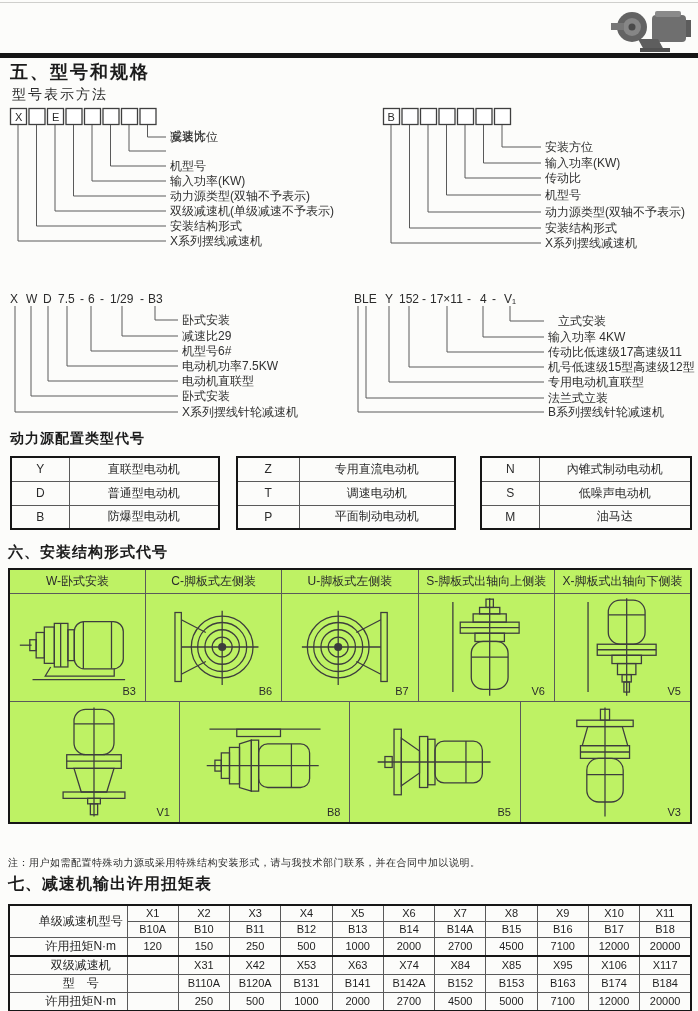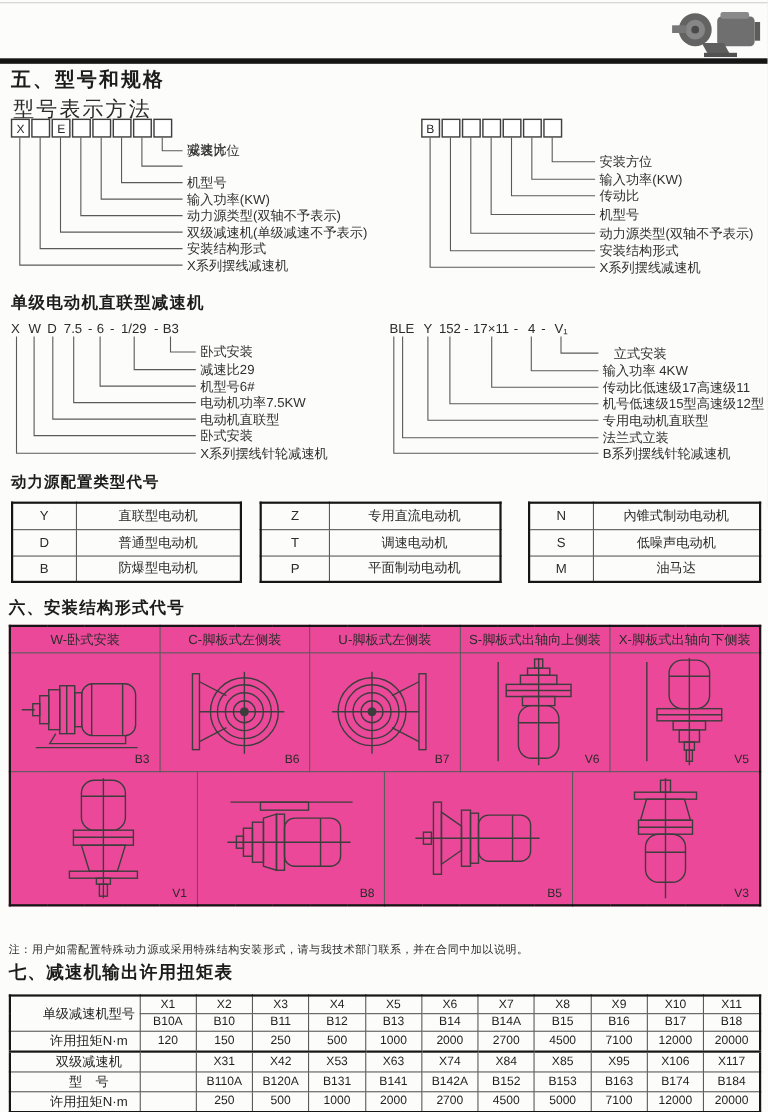--- a/index.html
+++ b/index.html
@@ -6,34 +6,34 @@
   html,body { background:#e8e8e6; }
   body { font-family:"Liberation Sans","DejaVu Sans",sans-serif; }
   .page { position:relative; width:698px; height:1011px; background:#fcfcfa; margin:0 auto;
           overflow:hidden; color:#2b2b2b; }
   .topline { position:absolute; left:0; top:2px; width:698px; height:1px; background:#cfcfcc; }
   .blackbar { position:absolute; left:0; top:53px; width:698px; height:5px; background:#151515; }
   .photo { position:absolute; left:602px; top:6px; }
   .h-big { position:absolute; font-weight:bold; font-size:18px; letter-spacing:2px; color:#1c1c1c; }
   .h-mid { position:absolute; font-weight:bold; font-size:15px; letter-spacing:1px; color:#1c1c1c; }
   .h-small { position:absolute; font-weight:bold; font-size:14px; letter-spacing:1px; color:#1c1c1c; }
-  .sub { position:absolute; font-size:19px; letter-spacing:2px; color:#2b2b2b; }
+  .sub { position:absolute; font-size:14px; letter-spacing:2px; color:#2b2b2b; }
   .diag { position:absolute; }
   .diag svg { position:absolute; left:0; top:0; overflow:visible; }
   .diag svg rect.box { fill:#ffffff; stroke:#3f3f3f; stroke-width:1.3; }
   .diag svg path.fan { fill:none; stroke:#5a5a5a; stroke-width:1; }
   .diag svg text { font-family:"Liberation Sans","DejaVu Sans",sans-serif; font-size:11px; fill:#2b2b2b; }
   .flabel { position:absolute; font-size:12px; white-space:nowrap; color:#303030; line-height:14px; }
   .dtitle { position:absolute; left:0; top:0; font-weight:bold; font-size:15px; letter-spacing:1px; color:#1c1c1c; white-space:nowrap; }
   .token { position:absolute; font-size:12px; color:#2b2b2b; white-space:nowrap; }
   table { border-collapse:collapse; table-layout:fixed; }
   .ptable { position:absolute; border:2px solid #161616; background:#fcfcfa; }
   .ptable td { border:1px solid #5a5a5a; height:24px; text-align:center; vertical-align:middle;
                font-size:12px; color:#2b2b2b; }
-  .mtable { position:absolute; left:8px; top:568px; width:684px; border:2px solid #161616; background:#ec4899; }
+  .mtable { position:absolute; left:8px; top:568px; width:684px; border:2px solid #161616; background:#bef264; }
   .mtable td { border:1px solid #5a5a5a; text-align:center; vertical-align:middle; font-size:12px; color:#2b2b2b; }
   .mtable td.hd { height:24px; }
   .mtable td.draw1 { height:108px; }
   .mtable td.draw2 { height:122px; }
   .cellwrap { position:relative; width:100%; height:100%; display:flex; align-items:center; justify-content:center; }
   .cellwrap svg { display:block; }
   .cellwrap svg * { stroke:#3d3d3d; stroke-width:1.4; fill:none; }
   .cellwrap svg .fill { fill:#3d3d3d; stroke:none; }
   .codelbl { position:absolute; right:9px; bottom:4px; font-size:11px; color:#2b2b2b; }
   .note { position:absolute; left:8px; top:856px; font-size:10px; color:#2b2b2b; letter-spacing:0.5px; }
@@ -118,21 +118,20 @@
     <div class="flabel" style="left:162px;top:32px;">安装方位</div>
     <div class="flabel" style="left:162px;top:48px;">输入功率(KW)</div>
     <div class="flabel" style="left:162px;top:63px;">传动比</div>
     <div class="flabel" style="left:162px;top:80px;">机型号</div>
     <div class="flabel" style="left:162px;top:97px;">动力源类型(双轴不予表示)</div>
     <div class="flabel" style="left:162px;top:113px;">安装结构形式</div>
     <div class="flabel" style="left:162px;top:128px;">X系列摆线减速机</div>
   </div>
 
   <div class="diag" style="left:10px;top:266px;width:345px;height:160px;">
-    <div class="dtitle">单级电动机直联型减速机</div>
     <span class="token" style="left:0px;top:26px;">X</span>
     <span class="token" style="left:16px;top:26px;">W</span>
     <span class="token" style="left:33px;top:26px;">D</span>
     <span class="token" style="left:48px;top:26px;">7.5</span>
     <span class="token" style="left:70px;top:26px;">-</span>
     <span class="token" style="left:78px;top:26px;">6</span>
     <span class="token" style="left:90px;top:26px;">-</span>
     <span class="token" style="left:100px;top:26px;">1/29</span>
     <span class="token" style="left:130px;top:26px;">-</span>
     <span class="token" style="left:138px;top:26px;">B3</span>

